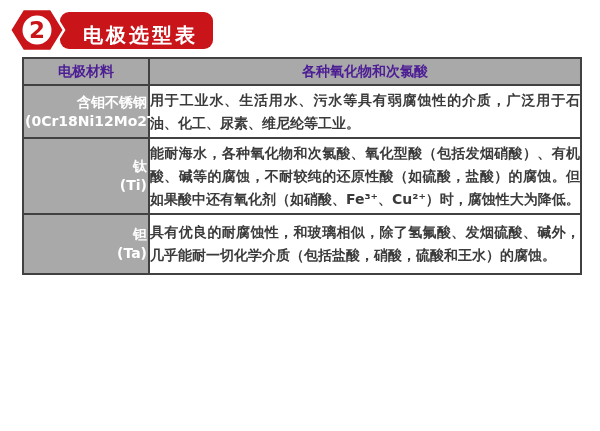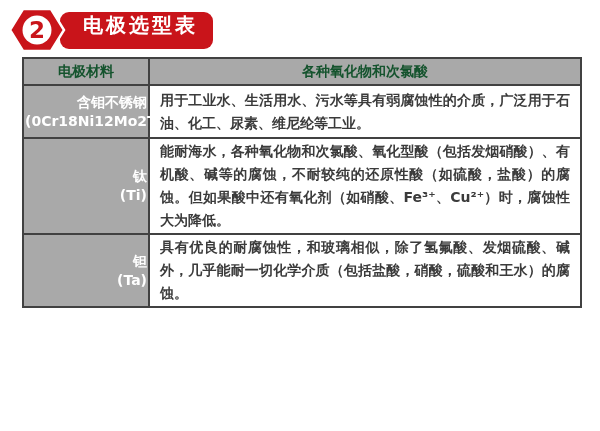--- a/index.html
+++ b/index.html
@@ -10,50 +10,50 @@
     overflow: hidden;
     font-family: "DejaVu Sans", "Liberation Sans", sans-serif;
   }
   .hdr { position: absolute; top: 0; left: 0; width: 600px; height: 57px; }
   .badge { position: absolute; left: 8px; top: 6px; width: 58px; height: 48px; z-index: 2; }
   .banner {
     position: absolute; left: 60px; top: 12px;
     width: 153px; height: 37px;
     background: #c9141a;
     border-radius: 9px;
-    display: flex; align-items: flex-start; justify-content: center;
+    display: flex; align-items: flex-end; justify-content: center;
     z-index: 1;
   }
   .banner span {
     color: #ffffff; font-size: 20px; font-weight: bold; letter-spacing: 3px;
     padding-left: 8px;
   }
   table.tbl {
     position: absolute; left: 22px; top: 57px;
     width: 560px;
     border-collapse: collapse;
     table-layout: fixed;
   }
   .tbl th, .tbl td { border: 2px solid #414141; }
   .tbl thead th {
-    background: #a9a9a9; color: #14532d;
+    background: #a9a9a9; color: #4c1d95;
     font-size: 14px; font-weight: bold;
     height: 25px; text-align: center; padding: 0;
   }
   .col-mat { width: 124px; }
   td.mat {
     background: #a9a9a9; color: #ffffff;
     text-align: right; vertical-align: middle;
     font-weight: bold; font-size: 14px; line-height: 19px;
     padding: 2px 1px;
   }
   td.desc {
     background: #ffffff; color: #3b3b3b;
     font-weight: bold; font-size: 14px; line-height: 23px;
-    padding: 1px 10px; text-align: justify; vertical-align: middle;
+    padding: 1px 0; text-align: justify; vertical-align: middle;
   }
   tr.r0 td { height: 47px; }
   tr.r1 td { height: 48px; }
   tr.r2 td { height: 68px; }
   tr.r3 td { height: 70px; }
   tr.r4 td { height: 54px; }
   .badge-num { font-size: 23px; font-weight: bold; fill: #c9141a; }
 </style>
 </head>
 <body>

